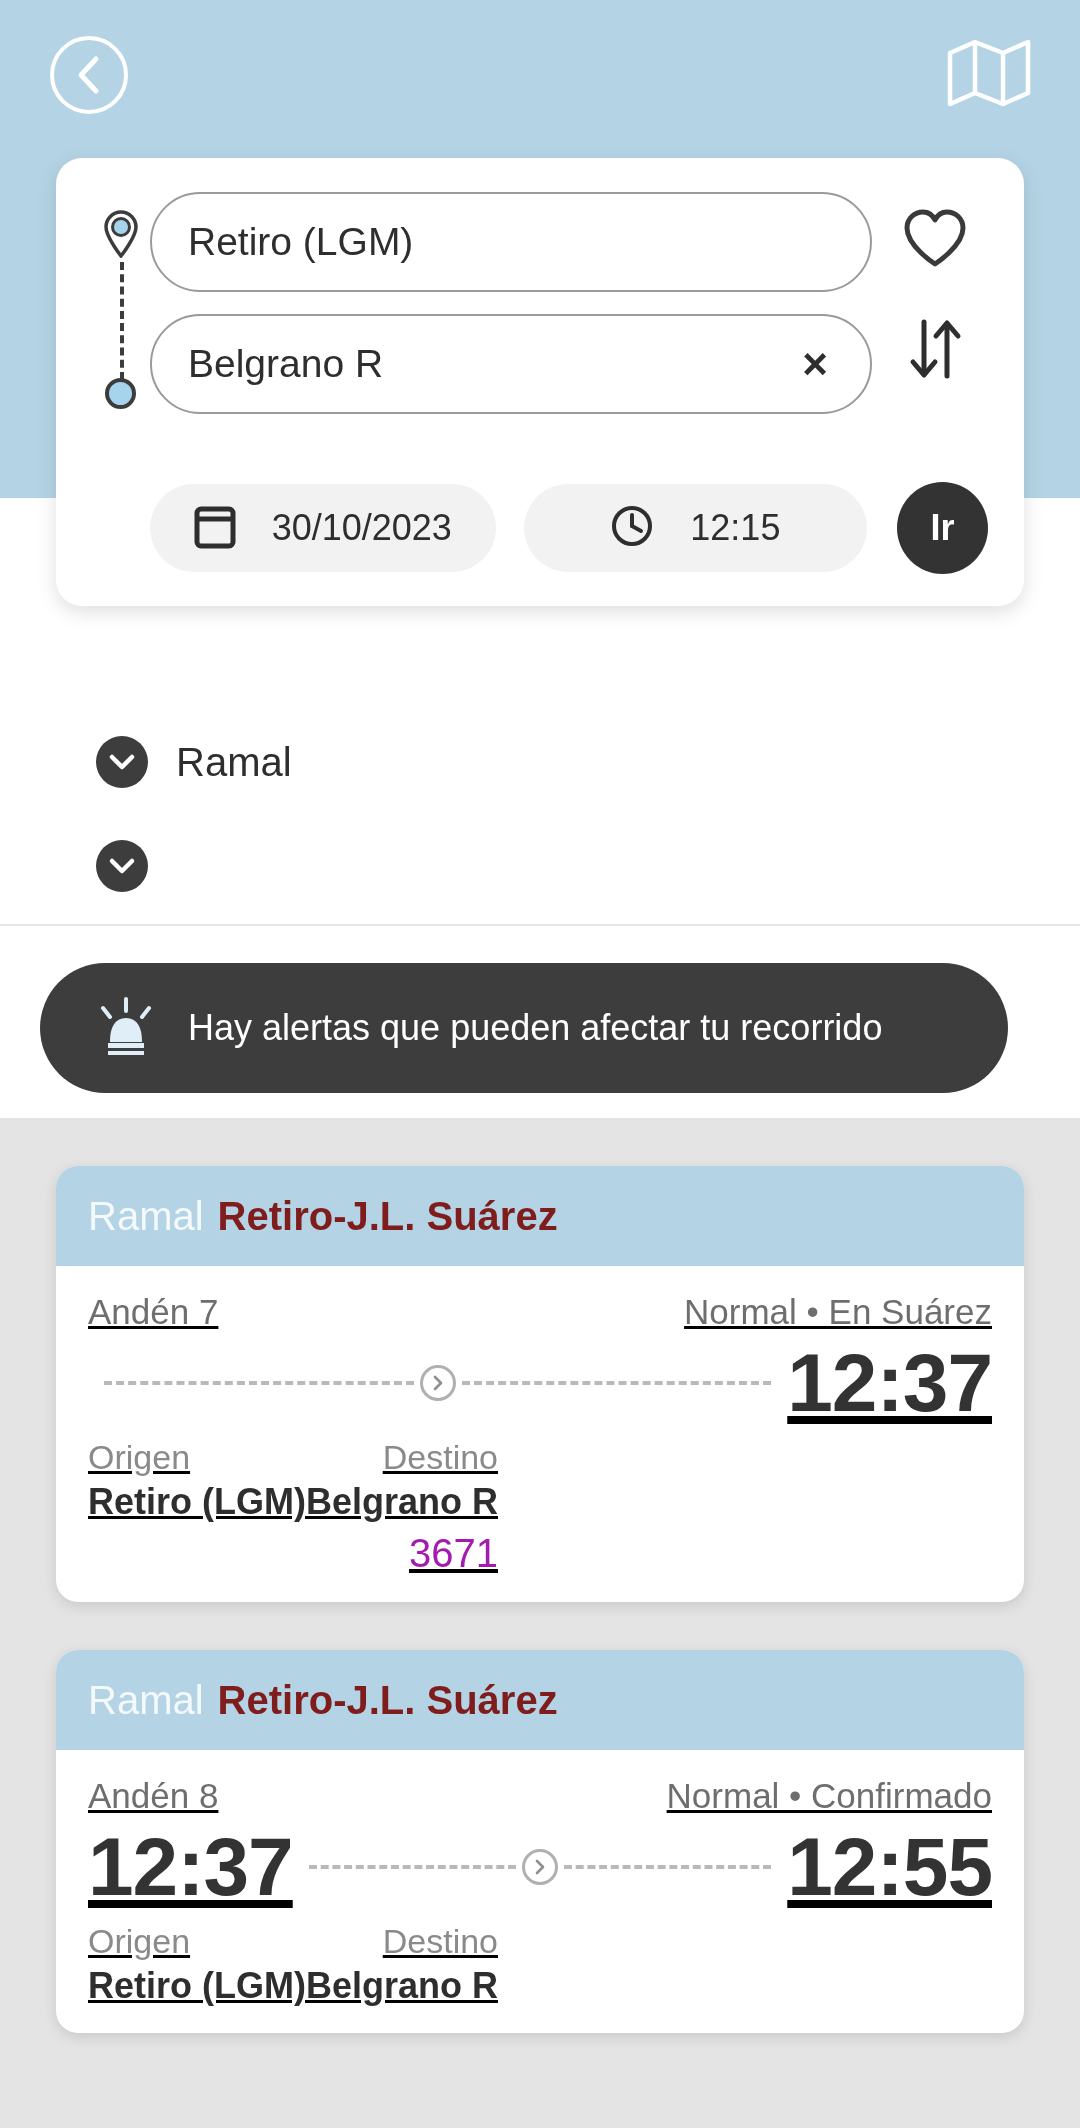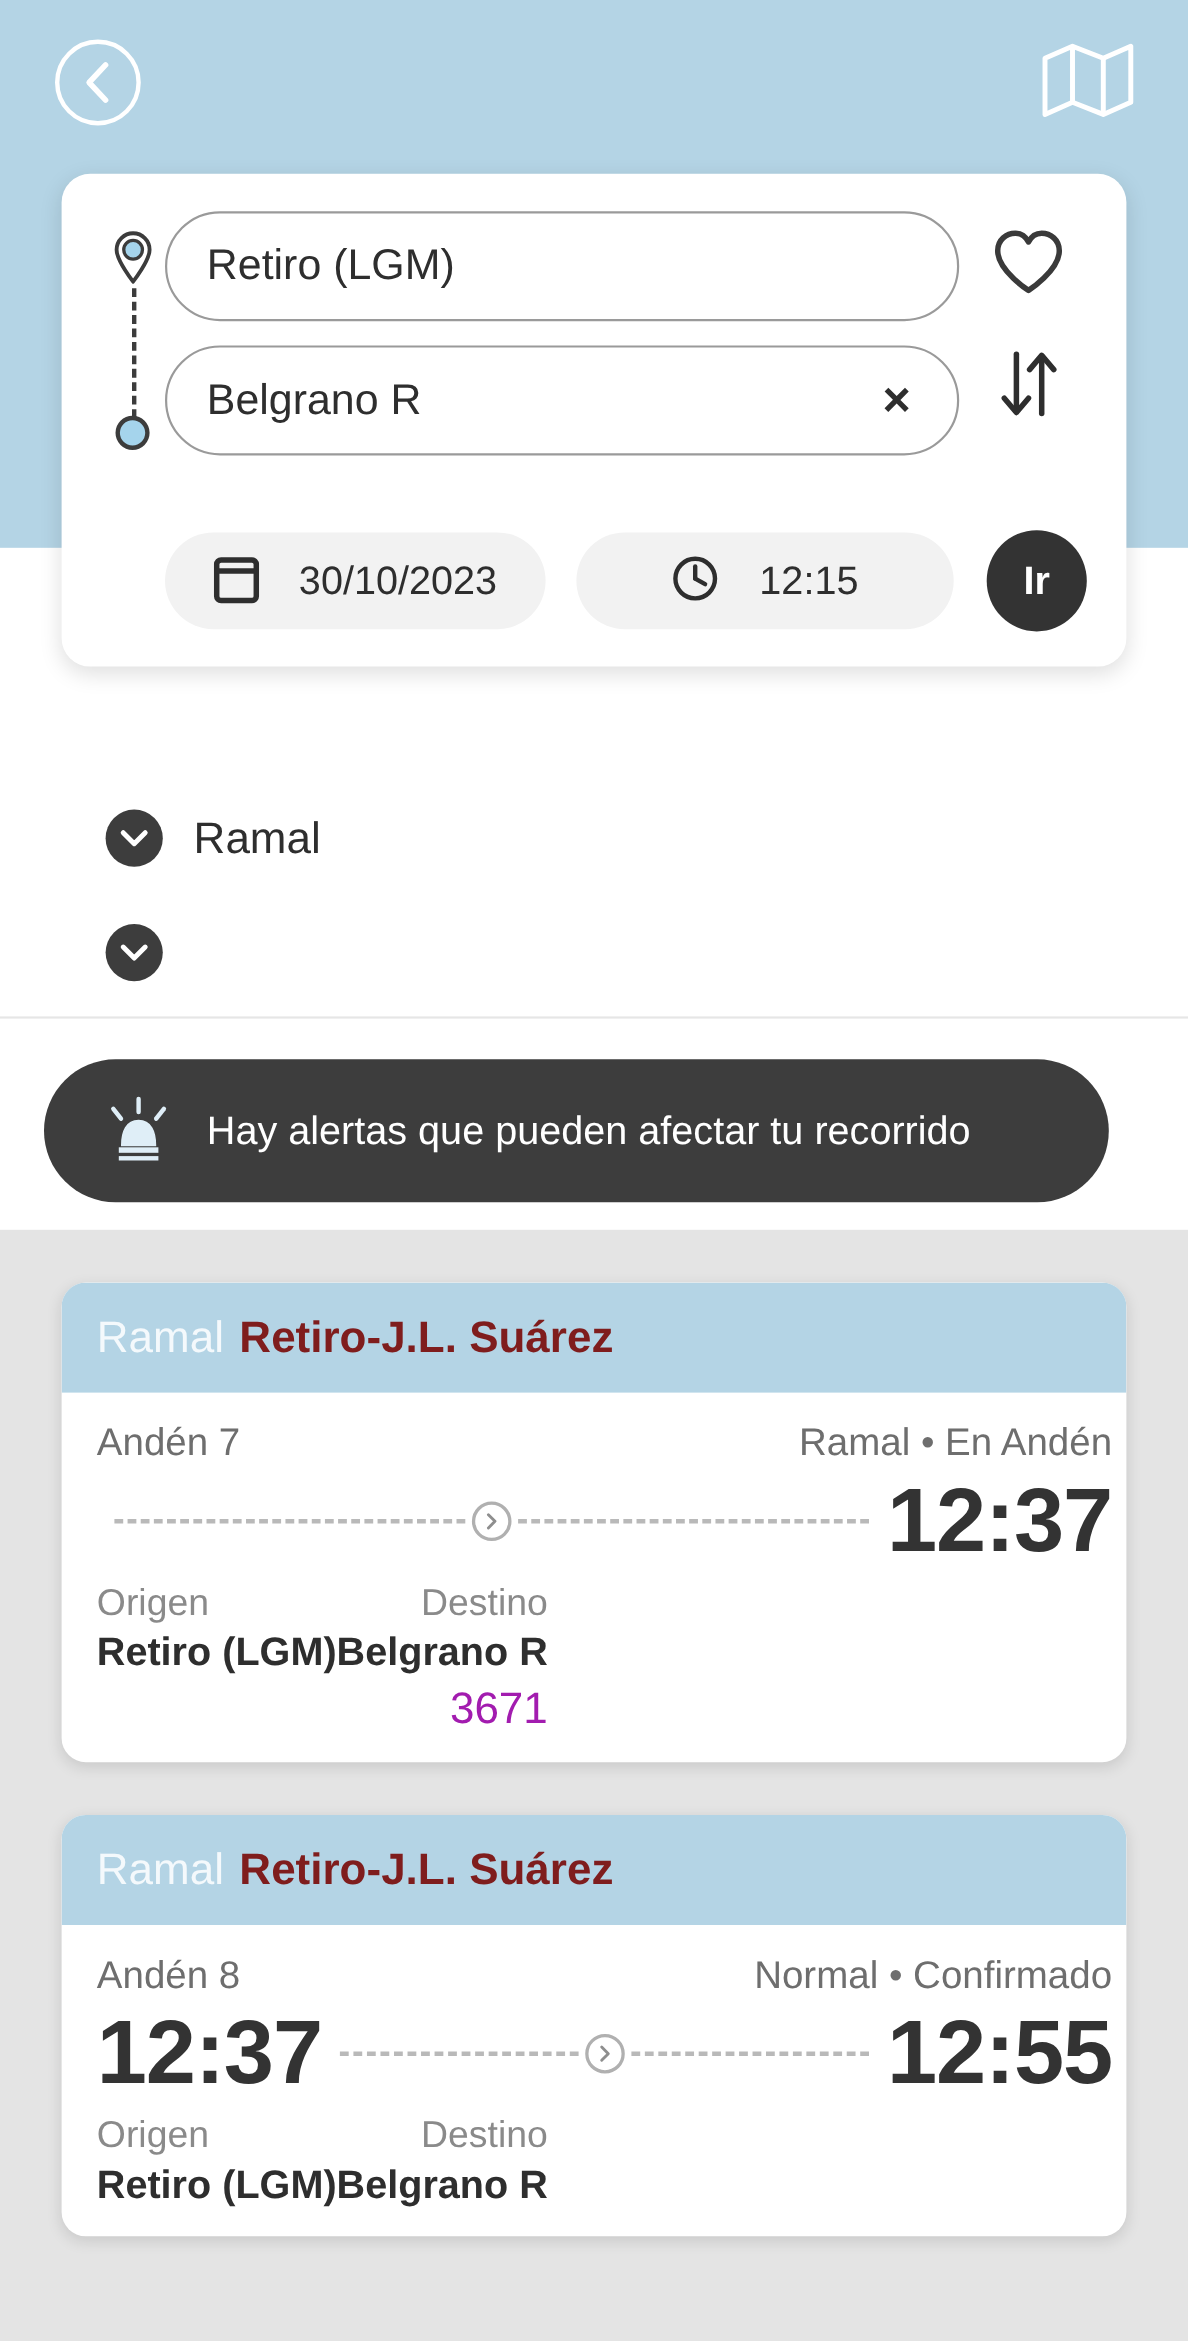--- a/index.html
+++ b/index.html
@@ -240,21 +240,22 @@
     font-size: 40px;
     color: #f4f9fc;
     font-weight: 300;
   }
   .card-head-bold {
     font-size: 40px;
     color: #7f1d1d;
     font-weight: bold;
   }
   .card-body {
-    padding: 26px 13px 26px 32px;
+    padding: 26px 32px 26px 32px;
+    text-decoration: underline;
   }
   .meta-row {
     display: flex;
     justify-content: space-between;
     align-items: baseline;
   }
   .meta-text {
     font-size: 35px;
     color: #6e6e6e;
   }
@@ -444,21 +445,21 @@
   <div class="results">
 
     <div class="result-card">
       <div class="card-head">
         <span class="card-head-light">Ramal</span>
         <span class="card-head-bold">Retiro-J.L. Suárez</span>
       </div>
       <div class="card-body">
         <div class="meta-row">
           <span class="meta-text">Andén 7</span>
-          <span class="meta-text">Ramal • En Andén</span>
+          <span class="meta-text">Normal • En Suárez</span>
         </div>
         <div class="times-row">
           <span class="connector">
             <span class="dash-line"></span>
             <span class="conn-circle">
               <svg width="16" height="18" viewBox="0 0 16 18">
                 <polyline points="5,3 11,9 5,15" fill="none" stroke="#8e8e8e" stroke-width="2.6" stroke-linecap="round" stroke-linejoin="round"></polyline>
               </svg>
             </span>
             <span class="dash-line"></span>

